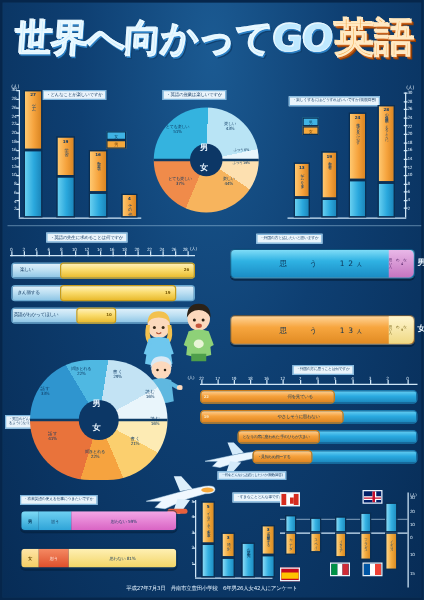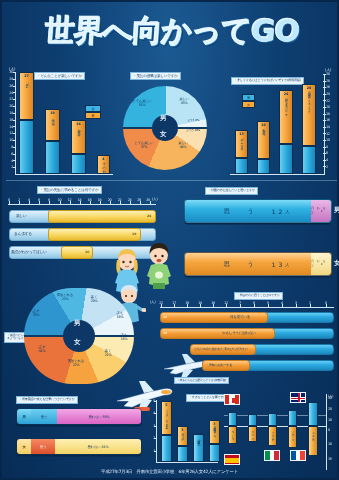--- a/index.html
+++ b/index.html
@@ -168,20 +168,21 @@
   }
   .divider { position: absolute; background: rgba(190,225,250,.35); }
 </style>
 </head>
 <body>
 
 <div class="poster">
 
   <div class="title-bar">
     <span class="title-main">世界へ向かってGO</span>
+    <span class="title-accent">英語</span>
   </div>
 
   <div>
     <div class="qlabel" style="left:32px; top:70px;">・どんなことが楽しいですか</div>
     <div class="unit" style="left:7px; top:65px;">(人)</div>
 
     <div class="axis-line" style="left:13px; top:70px; width:0.7px; height:102px;"></div>
     <div class="axis-line" style="left:13px; top:172px; width:98px; height:0.7px;"></div>
 
     <div>

